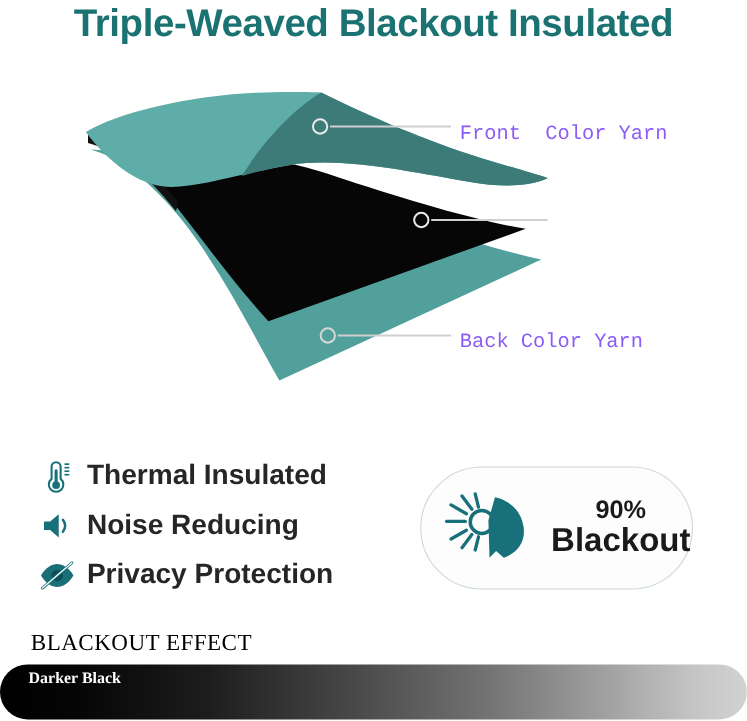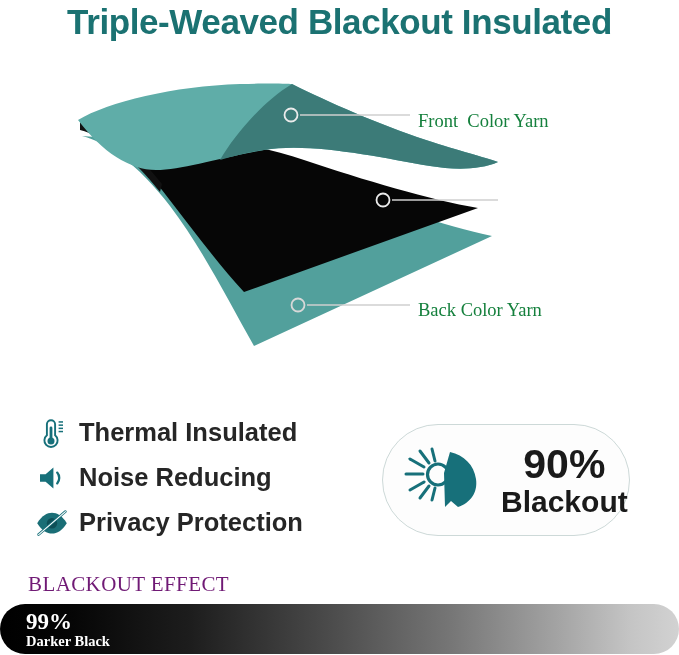--- a/index.html
+++ b/index.html
@@ -39,23 +39,23 @@
     height: 275px;
   }
   #fabric-svg {
     position: absolute;
     left: 78px;
     top: 0px;
   }
 
   .callout-label {
     position: absolute;
-    font-family: Liberation Serif, serif;
+    font-family: Liberation Mono, monospace;
     font-size: 18.5px;
-    color: #15803d;
+    color: #8b5cf6;
     line-height: 1.25;
     white-space: pre;
   }
   #label-front { left: 418px; top: 32px; }
   #label-middle { left: 505px; top: 103px; }
   #label-back  { left: 418px; top: 221px; }
 
   
   #features-list {
     position: absolute;
@@ -109,31 +109,31 @@
     justify-content: center;
   }
   #badge-text {
     margin-left: 8px;
     text-align: center;
     font-family: "Liberation Sans", sans-serif;
     font-weight: bold;
     color: #1a1a1a;
     line-height: 1.04;
   }
-  #badge-percent { font-size: 41px; display: block; }
+  #badge-percent { font-size: 23px; display: block; }
   #badge-word { font-size: 30px; display: block; }
 
   
   #blackout-effect-heading {
     position: absolute;
     left: 28px;
     top: 572px;
     font-family: "Liberation Serif", serif;
     font-size: 21px;
-    color: #701a75;
+    color: #000000;
     letter-spacing: 0.4px;
     white-space: nowrap;
   }
   #gradient-bar {
     position: absolute;
     left: 0px;
     top: 604px;
     width: 679px;
     height: 50px;
     border-radius: 25px;
@@ -274,16 +274,15 @@
   <span id="badge-text">
     <span id="badge-percent">90%</span>
     <span id="badge-word">Blackout</span>
   </span>
 </div>
 
 <div id="blackout-effect-heading">BLACKOUT EFFECT</div>
 
 <div id="gradient-bar">
   <span class="bar-stat" id="bar-stat-left">
-    <span class="bar-pct">99%</span>
     <span class="bar-sub">Darker Black</span>
   </span>
 </div>
 
 </body></html>

